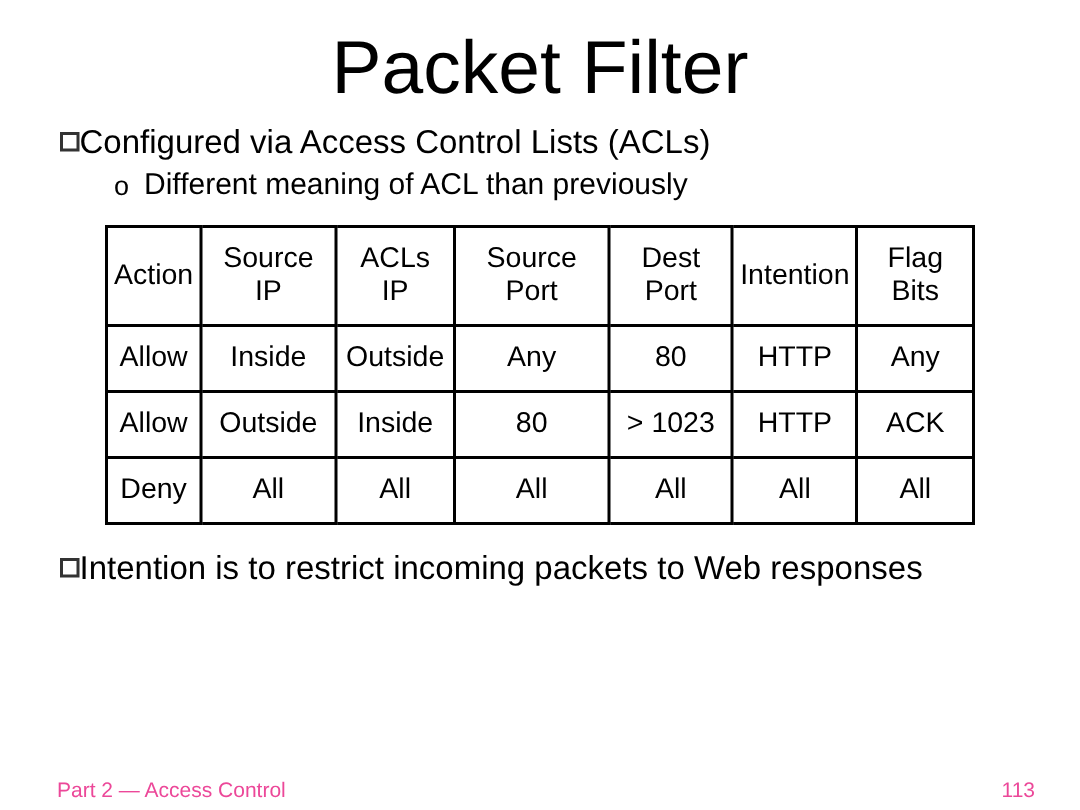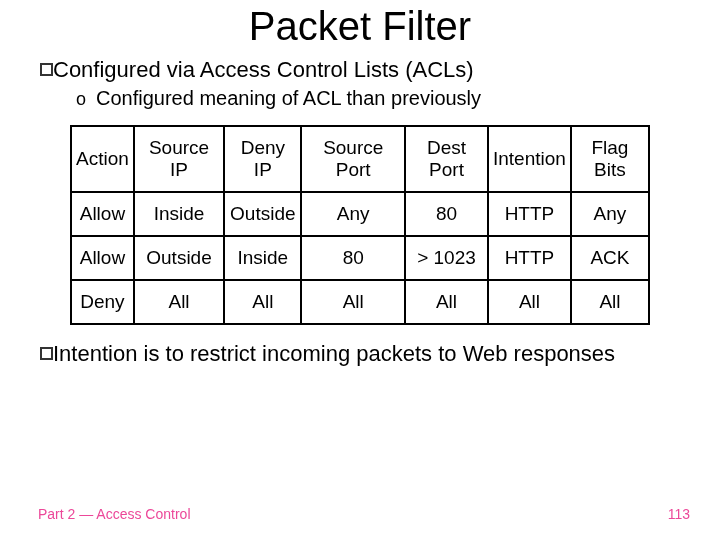--- a/index.html
+++ b/index.html
@@ -13,22 +13,22 @@
     overflow: hidden;
   }
   .slide {
     position: relative;
     width: 720px;
     height: 540px;
     box-sizing: border-box;
   }
   .title {
     text-align: center;
-    font-size: 40px;
-    margin-top: 4px;
+    font-size: 50px;
+    margin-top: 16px;
     font-weight: normal;
   }
   .bullet-block {
     margin: 8px 30px 0 40px;
   }
   .b1 {
     font-size: 22px;
     display: flex;
     align-items: flex-start;
   }
@@ -91,30 +91,30 @@
 
   <div class="title">Packet Filter</div>
 
   <div class="bullet-block">
     <div class="b1">
       <span class="marker"></span>
       <span>Configured via Access Control Lists (ACLs)</span>
     </div>
     <div class="b2">
       <span class="marker">o</span>
-      <span>Configured meaning of ACL than previously</span>
+      <span>Different meaning of ACL than previously</span>
     </div>
   </div>
 
   <table class="acl">
     <thead>
       <tr>
         <th>Action</th>
         <th>Source IP</th>
-        <th>Deny IP</th>
+        <th>ACLs IP</th>
         <th>Source Port</th>
         <th>Dest Port</th>
         <th>Intention</th>
         <th>Flag Bits</th>
       </tr>
     </thead>
     <tbody>
       <tr>
         <td>Allow</td>
         <td>Inside</td>

